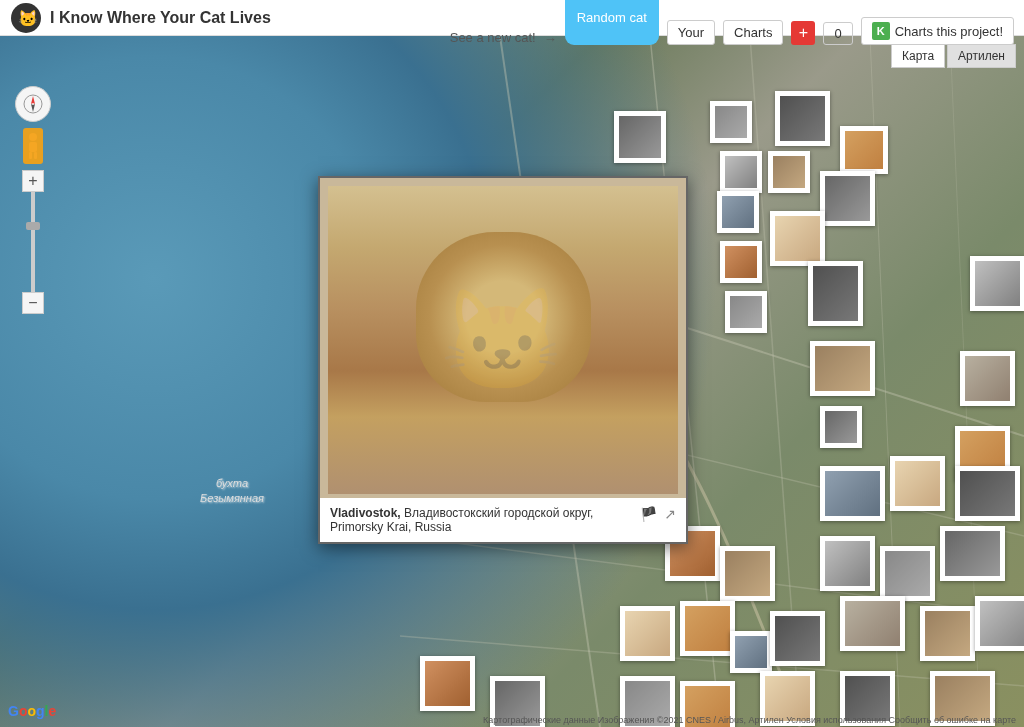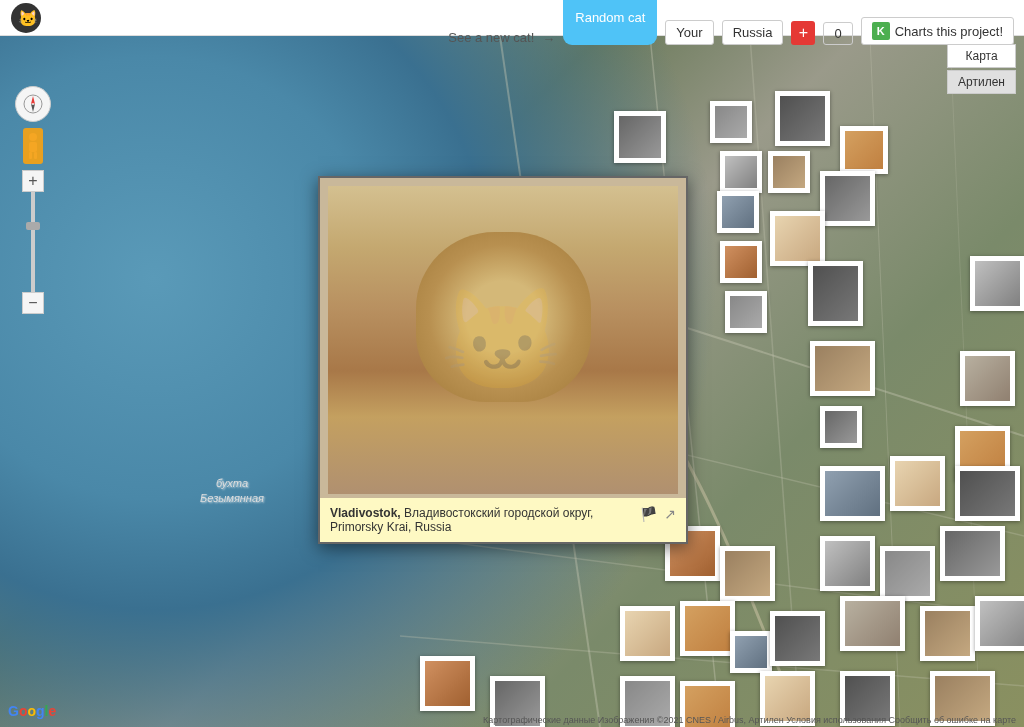--- a/index.html
+++ b/index.html
@@ -118,21 +118,20 @@
     }
 
     
     .map-type-buttons {
       position: absolute;
       top: 8px;
       right: 8px;
       display: flex;
       gap: 2px;
       z-index: 10;
-      flex-direction: column;
     }
     .map-type-btn {
       padding: 4px 10px;
       font-size: 12px;
       border: 1px solid #ccc;
       cursor: pointer;
       background: #fff;
       color: #333;
     }
     .map-type-btn.active {
@@ -226,21 +225,21 @@
     .cat-placeholder {
       background: #c9b89a;
     }
 
     
     .map-popup {
       position: absolute;
       left: 318px;
       top: 140px;
       width: 370px;
-      background: #fef9c3;
+      background: #ffffff;
       border: 2px solid #666;
       box-shadow: 0 4px 16px rgba(0,0,0,0.5);
       z-index: 50;
     }
     .popup-close {
       position: absolute;
       top: 6px;
       right: 8px;
       font-size: 16px;
       cursor: pointer;
@@ -429,28 +428,29 @@
   </style>
 </head>
 <body>
 
 <div id="header">
   <div class="logo-area">
     <svg class="logo-icon" viewBox="0 0 32 32" fill="none">
       <circle cx="16" cy="16" r="15" fill="#333"></circle>
       <text x="8" y="22" font-size="16" fill="white">🐱</text>
     </svg>
+    <span class="site-title">I Know Where Your Cat Lives</span>
   </div>
 
   <div class="header-center">
     <span class="see-new-cat">See a new cat!</span>
     <span class="arrow-icon">→</span>
     <button class="random-cat-btn">Random cat</button>
     <button class="about-btn">Your</button>
-    <button class="charts-btn">Russia</button>
+    <button class="charts-btn">Charts</button>
     <button class="plus-btn">+</button>
     <span class="count-badge">0</span>
     <button class="support-btn">
       <span class="k-icon">K</span>
       <span>Charts this project!</span>
     </button>
   </div>
 </div>
 
 <div id="map">

